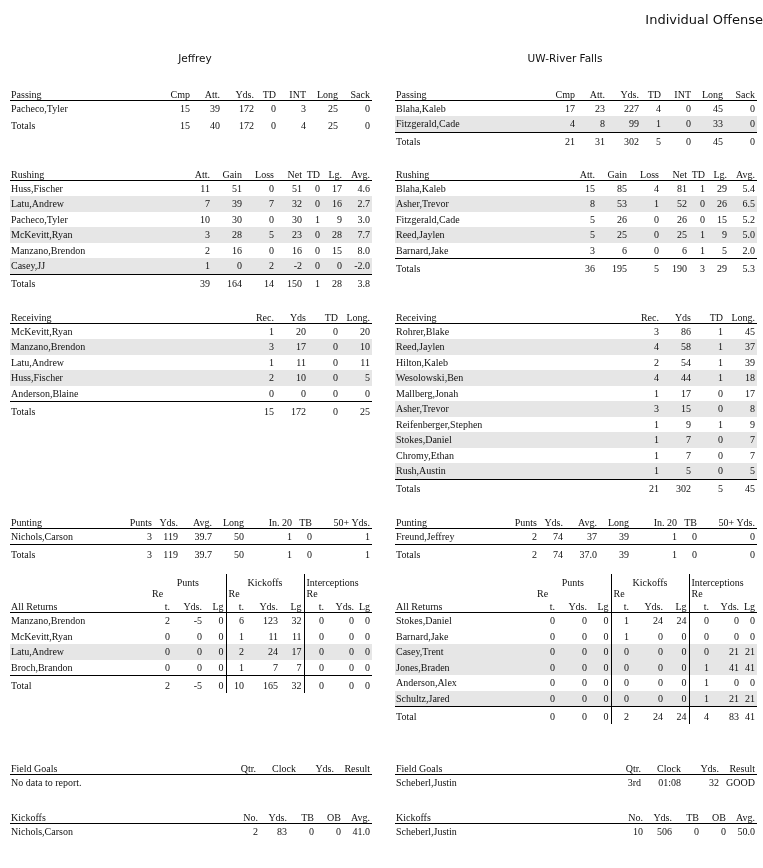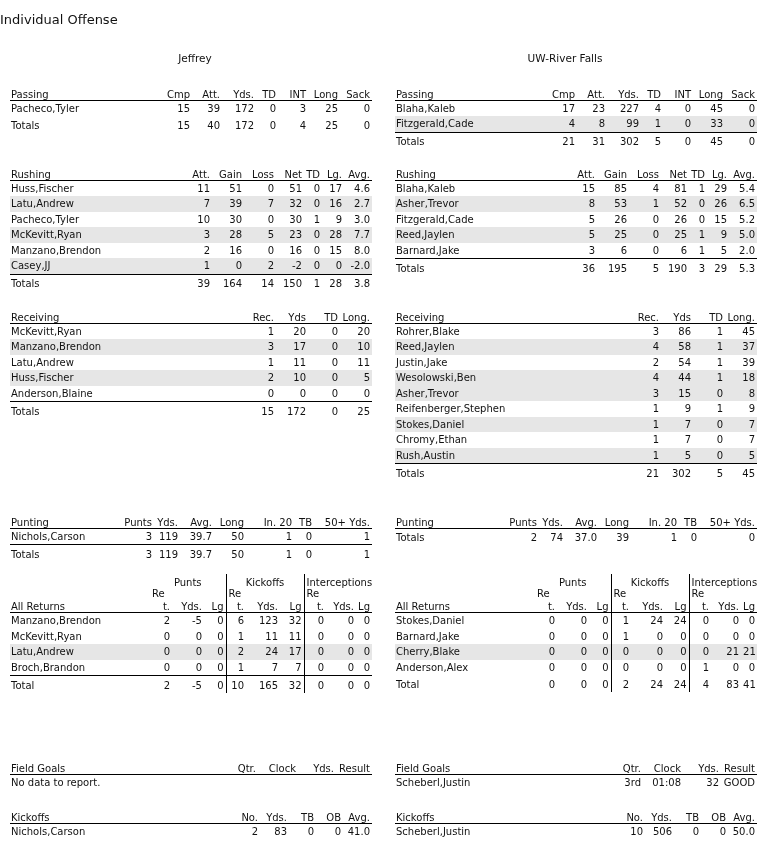--- a/index.html
+++ b/index.html
@@ -1,28 +1,28 @@
 <!DOCTYPE html>
 <html><head>
 <meta charset="utf-8">
 <style>
   html, body { margin: 0; padding: 0; background: #ffffff; }
   body {
     width: 763px; height: 868px; position: relative; overflow: hidden;
     font-family: "DejaVu Sans", sans-serif; font-size: 10px; color: #111;
   }
   .title {
-    position: absolute; left: 0; width: 763px; top: 12px; text-align: left;
+    position: absolute; left: 0; width: 763px; top: 12px; text-align: right;
     font-size: 13px; color: #111;
   }
   .team-name {
     position: absolute; top: 52px; font-size: 10.5px; text-align: center;
   }
   .sec { position: absolute; }
-  table { border-collapse: collapse; width: 100%; table-layout: fixed; }
+  table { border-collapse: collapse; width: 100%; table-layout: fixed; font-family: Liberation Serif, serif; }
   td, th { padding: 0 2px; height: 15.5px; white-space: nowrap; font-weight: normal; font-size: 10px; }
   th { text-align: right; border-bottom: 1.5px solid #000; vertical-align: bottom; }
   th.name, td.name { text-align: left; padding-left: 1px; }
   td { text-align: right; }
   tr.alt td { background: #e6e6e6; }
   tr.last td { border-bottom: 1.5px solid #000; }
   tr.tot td { padding-top: 1px; height: 16px; }
   .vr { border-right: 1px solid #000; }
   .grp th { border-bottom: none; text-align: center; height: 14px; }
   .grp2 th { border-bottom: none; height: 11px; text-align: left; font-size: 10px; line-height: 11px; }
@@ -635,32 +635,39 @@
             <td class="">45</td>
           </tr>
           <tr class="alt">
             <td class="name">Reed,Jaylen</td>
             <td class="">4</td>
             <td class="">58</td>
             <td class="">1</td>
             <td class="">37</td>
           </tr>
           <tr class="">
-            <td class="name">Justin,Jake</td>
+            <td class="name">Hilton,Kaleb</td>
             <td class="">2</td>
             <td class="">54</td>
             <td class="">1</td>
             <td class="">39</td>
           </tr>
           <tr class="alt">
             <td class="name">Wesolowski,Ben</td>
             <td class="">4</td>
             <td class="">44</td>
             <td class="">1</td>
             <td class="">18</td>
+          </tr>
+          <tr class="">
+            <td class="name">Mallberg,Jonah</td>
+            <td class="">1</td>
+            <td class="">17</td>
+            <td class="">0</td>
+            <td class="">17</td>
           </tr>
           <tr class="alt">
             <td class="name">Asher,Trevor</td>
             <td class="">3</td>
             <td class="">15</td>
             <td class="">0</td>
             <td class="">8</td>
           </tr>
           <tr class="">
             <td class="name">Reifenberger,Stephen</td>
@@ -718,20 +725,30 @@
             <th class="">Punts</th>
             <th class="">Yds.</th>
             <th class="">Avg.</th>
             <th class="">Long</th>
             <th class="">In. 20</th>
             <th class="">TB</th>
             <th class="">50+ Yds.</th>
           </tr>
         </thead>
         <tbody>
+          <tr class="last">
+            <td class="name">Freund,Jeffrey</td>
+            <td class="">2</td>
+            <td class="">74</td>
+            <td class="">37</td>
+            <td class="">39</td>
+            <td class="">1</td>
+            <td class="">0</td>
+            <td class="">0</td>
+          </tr>
           <tr class="tot">
             <td class="name">Totals</td>
             <td class="">2</td>
             <td class="">74</td>
             <td class="">37.0</td>
             <td class="">39</td>
             <td class="">1</td>
             <td class="">0</td>
             <td class="">0</td>
           </tr>
@@ -803,42 +820,66 @@
             <td class="">0</td>
             <td class="vr">0</td>
             <td class="">1</td>
             <td class="">0</td>
             <td class="vr">0</td>
             <td class="">0</td>
             <td class="">0</td>
             <td class="">0</td>
           </tr>
           <tr class="alt">
-            <td class="name">Cherry,Blake</td>
+            <td class="name">Casey,Trent</td>
             <td class="">0</td>
             <td class="">0</td>
             <td class="vr">0</td>
             <td class="">0</td>
             <td class="">0</td>
             <td class="vr">0</td>
             <td class="">0</td>
             <td class="">21</td>
             <td class="">21</td>
           </tr>
+          <tr class="alt">
+            <td class="name">Jones,Braden</td>
+            <td class="">0</td>
+            <td class="">0</td>
+            <td class="vr">0</td>
+            <td class="">0</td>
+            <td class="">0</td>
+            <td class="vr">0</td>
+            <td class="">1</td>
+            <td class="">41</td>
+            <td class="">41</td>
+          </tr>
           <tr class="">
             <td class="name">Anderson,Alex</td>
             <td class="">0</td>
             <td class="">0</td>
             <td class="vr">0</td>
             <td class="">0</td>
             <td class="">0</td>
             <td class="vr">0</td>
             <td class="">1</td>
             <td class="">0</td>
             <td class="">0</td>
+          </tr>
+          <tr class="alt last">
+            <td class="name">Schultz,Jared</td>
+            <td class="">0</td>
+            <td class="">0</td>
+            <td class="vr">0</td>
+            <td class="">0</td>
+            <td class="">0</td>
+            <td class="vr">0</td>
+            <td class="">1</td>
+            <td class="">21</td>
+            <td class="">21</td>
           </tr>
           <tr class="tot">
             <td class="name">Total</td>
             <td class="">0</td>
             <td class="">0</td>
             <td class="vr">0</td>
             <td class="">2</td>
             <td class="">24</td>
             <td class="vr">24</td>
             <td class="">4</td>

